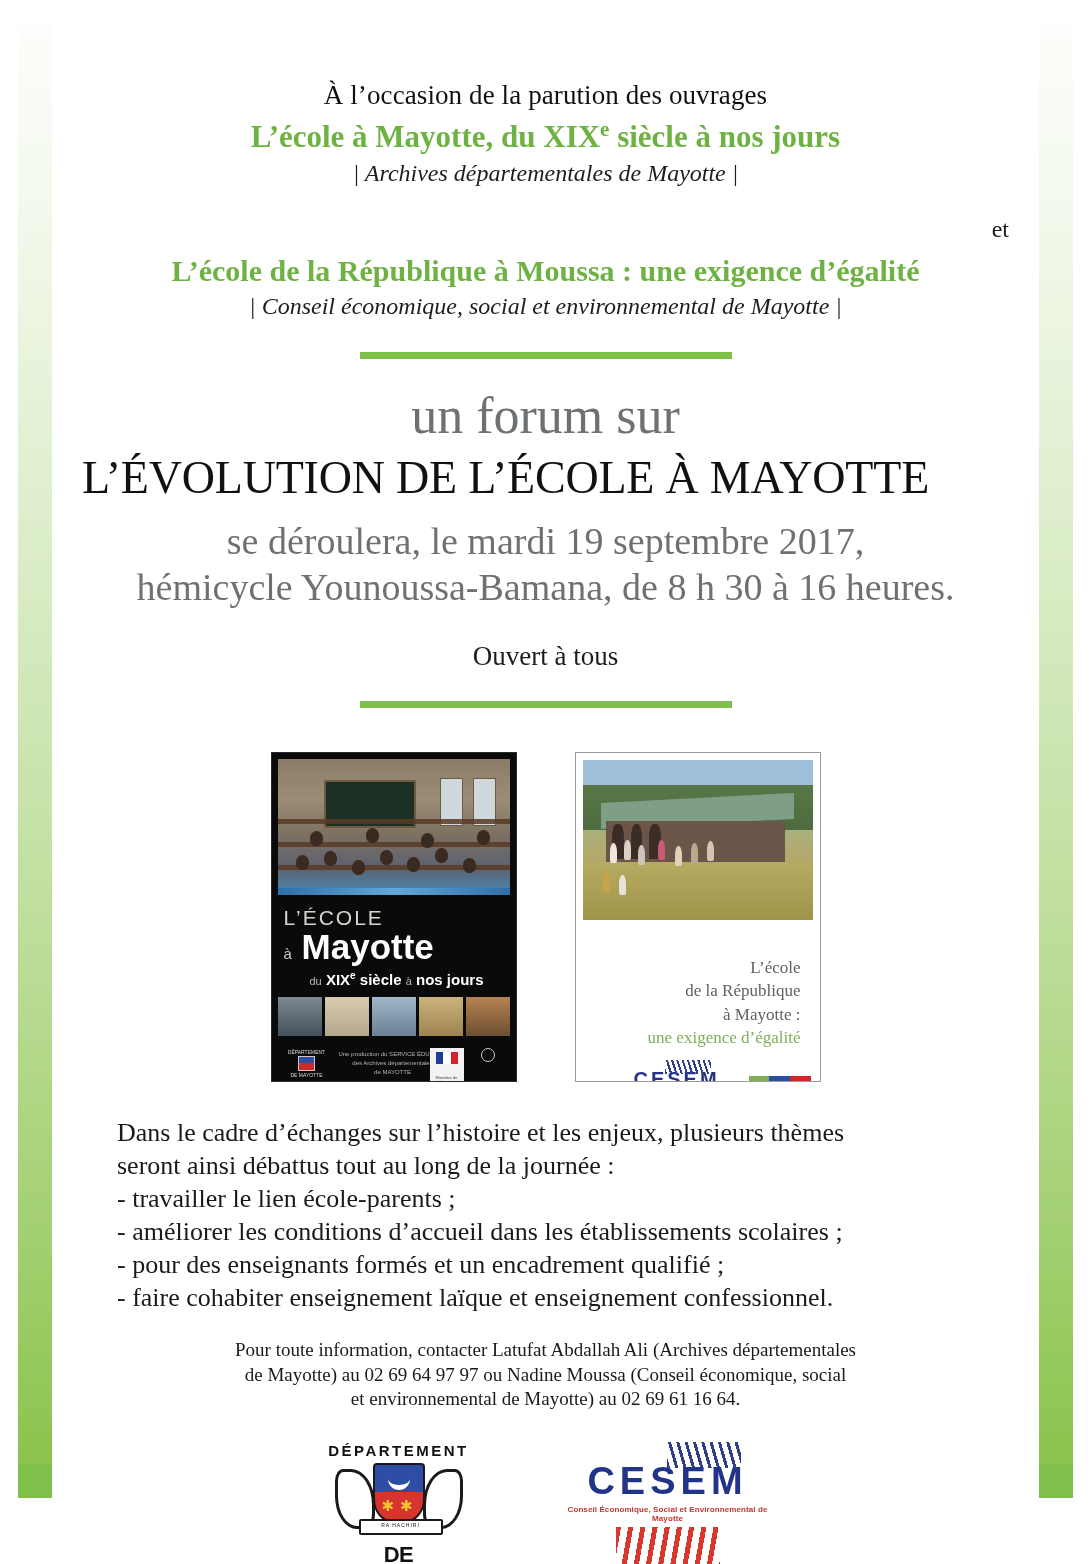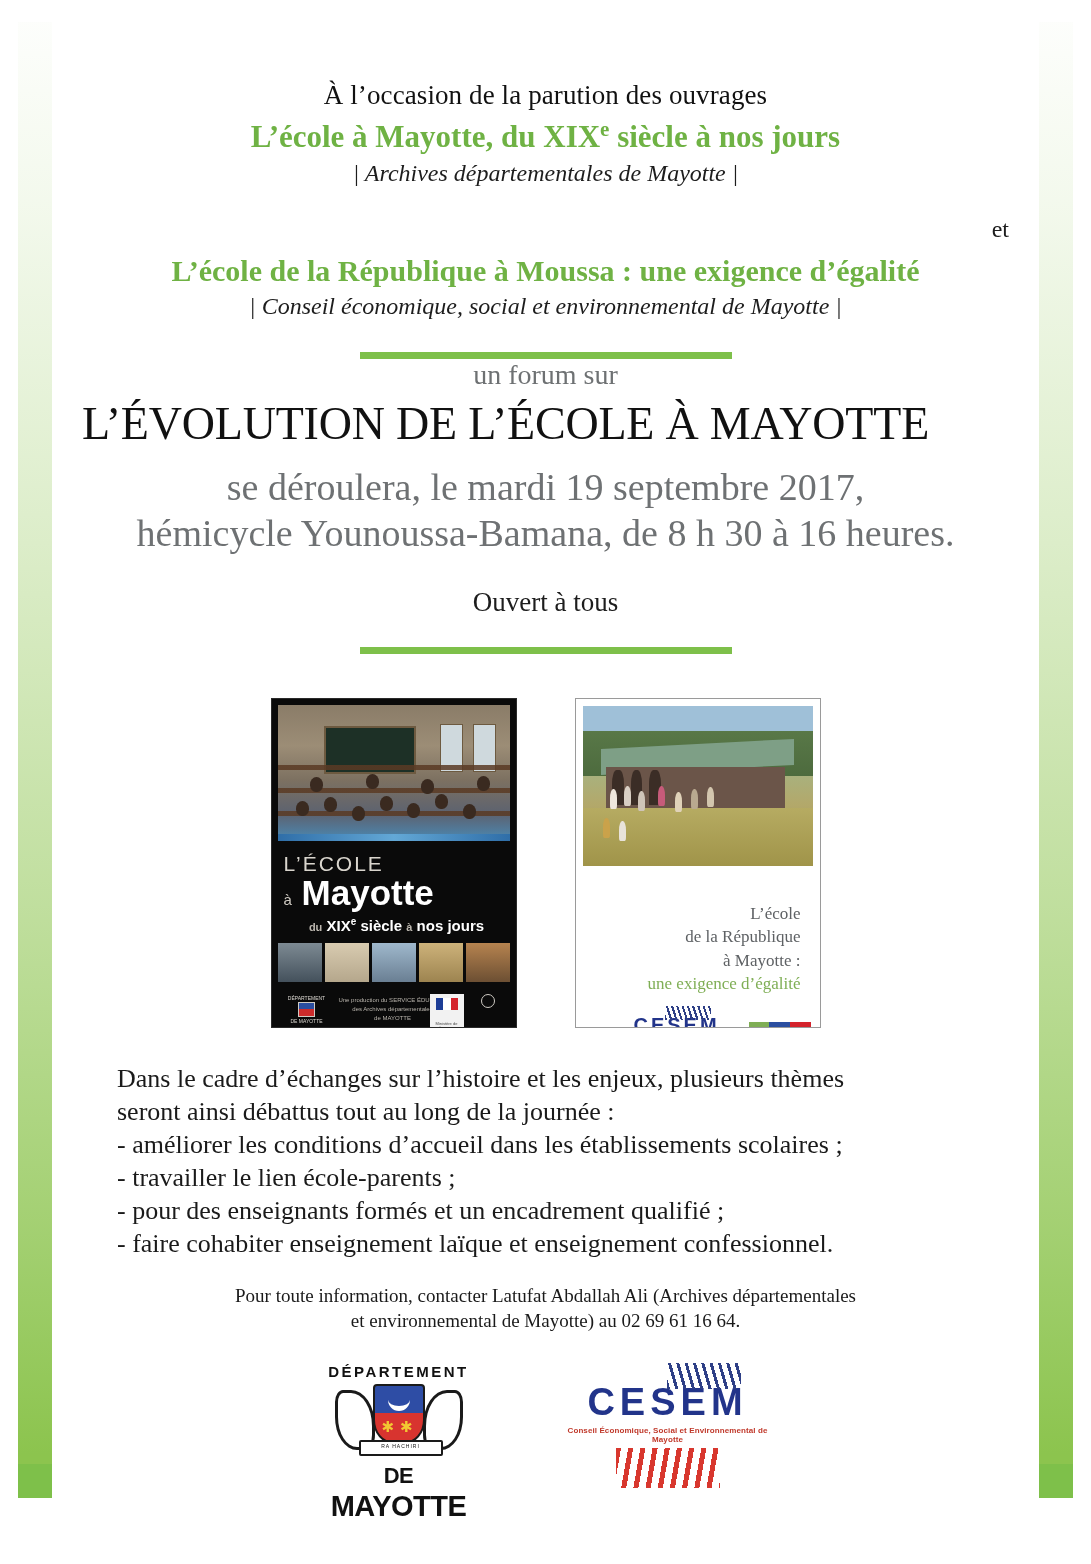--- a/index.html
+++ b/index.html
@@ -115,22 +115,23 @@
     height: 7px;
     background: #7ec04a;
     margin: 0 auto;
   }
   .rule.top { margin-top: 32px; }
   .rule.bottom { margin-top: 29px; }
 
   
   .forum-pre {
     text-align: center;
-    font-size: 28px;
+    font-size: 52px;
     color: #6e7173;
+    margin-top: 27px;
   }
   .forum-main {
     text-align: left;
     font-size: 46px;
     font-weight: normal;
     color: #111111;
     margin-top: 6px;
     letter-spacing: -0.2px;
     white-space: nowrap;
   }
@@ -244,21 +245,21 @@
   }
   .c1-l3 {
     font-size: 15px;
     font-weight: bold;
     color: #ffffff;
     text-align: center;
     margin-top: 4px;
   }
   .c1-l3 .small {
     font-size: 11px;
-    font-weight: bold;
+    font-weight: normal;
     color: #bdb8b0;
   }
   .c1-l3 .sup { font-size: 10px; vertical-align: super; line-height: 0; }
   .c1-film {
     display: flex;
     gap: 3px;
     margin-top: 9px;
   }
   .c1-film span {
     flex: 1;
@@ -708,28 +709,29 @@
 
             </div>
           </div>
         </div>
 
       </div>
 
       <div class="themes">
         <div>Dans le cadre d’échanges sur l’histoire et les enjeux, plusieurs thèmes</div>
         <div>seront ainsi débattus tout au long de la journée :</div>
+        <div>- travailler le lien école-parents ;</div>
         <div>- améliorer les conditions d’accueil dans les établissements scolaires ;</div>
-        <div>- travailler le lien école-parents ;</div>
         <div>- pour des enseignants formés et un encadrement qualifié ;</div>
         <div>- faire cohabiter enseignement laïque et enseignement confessionnel.</div>
       </div>
 
       <div class="contact">
         <div>Pour toute information, contacter Latufat Abdallah Ali (Archives départementales</div>
+        <div>de Mayotte) au 02 69 64 97 97 ou Nadine Moussa (Conseil économique, social</div>
         <div>et environnemental de Mayotte) au 02 69 61 16 64.</div>
       </div>
 
       <div class="footer-logos">
 
         <div class="dep-logo">
           <div class="top">DÉPARTEMENT</div>
           <div class="dep-crest">
             <div class="seahorse left"></div>
             <div class="seahorse right"></div>

